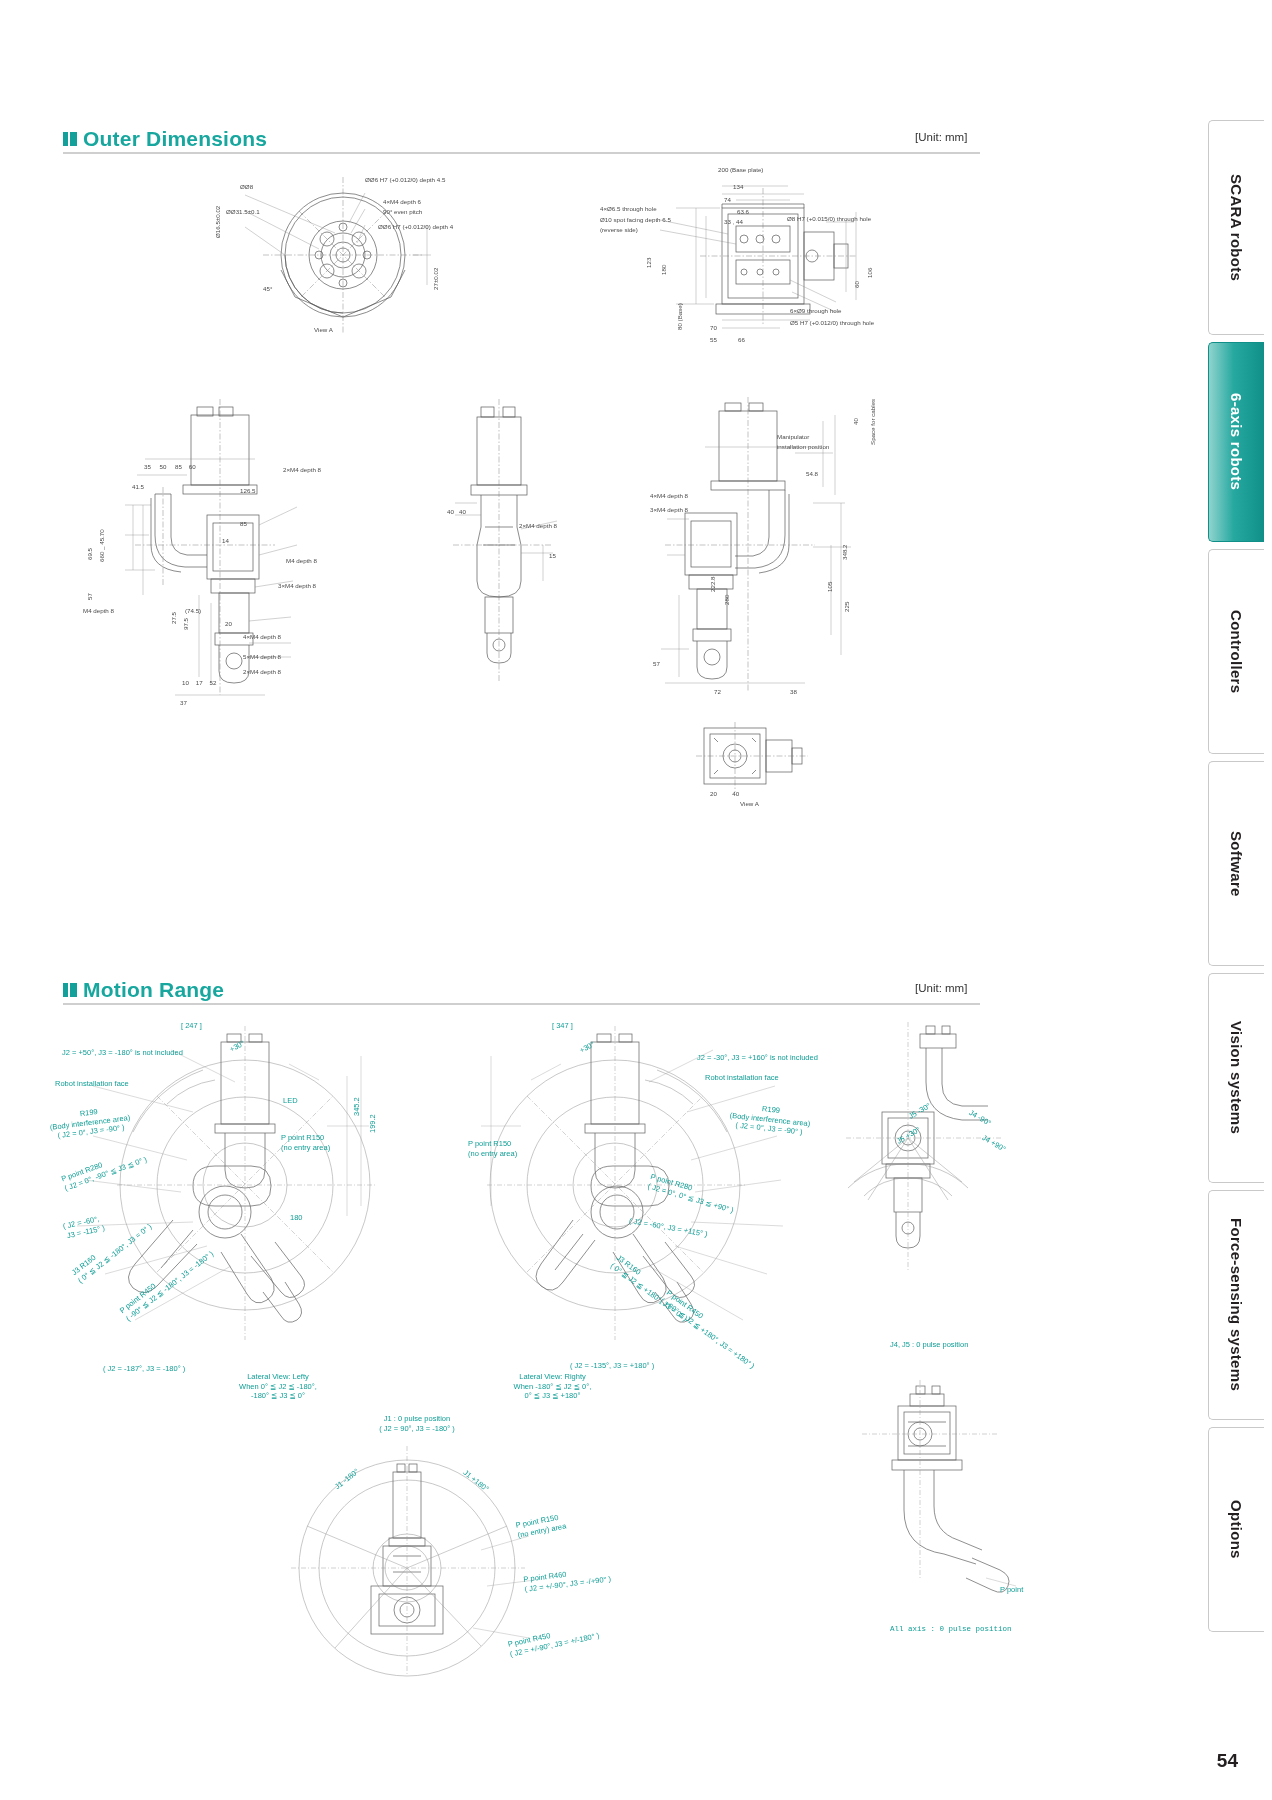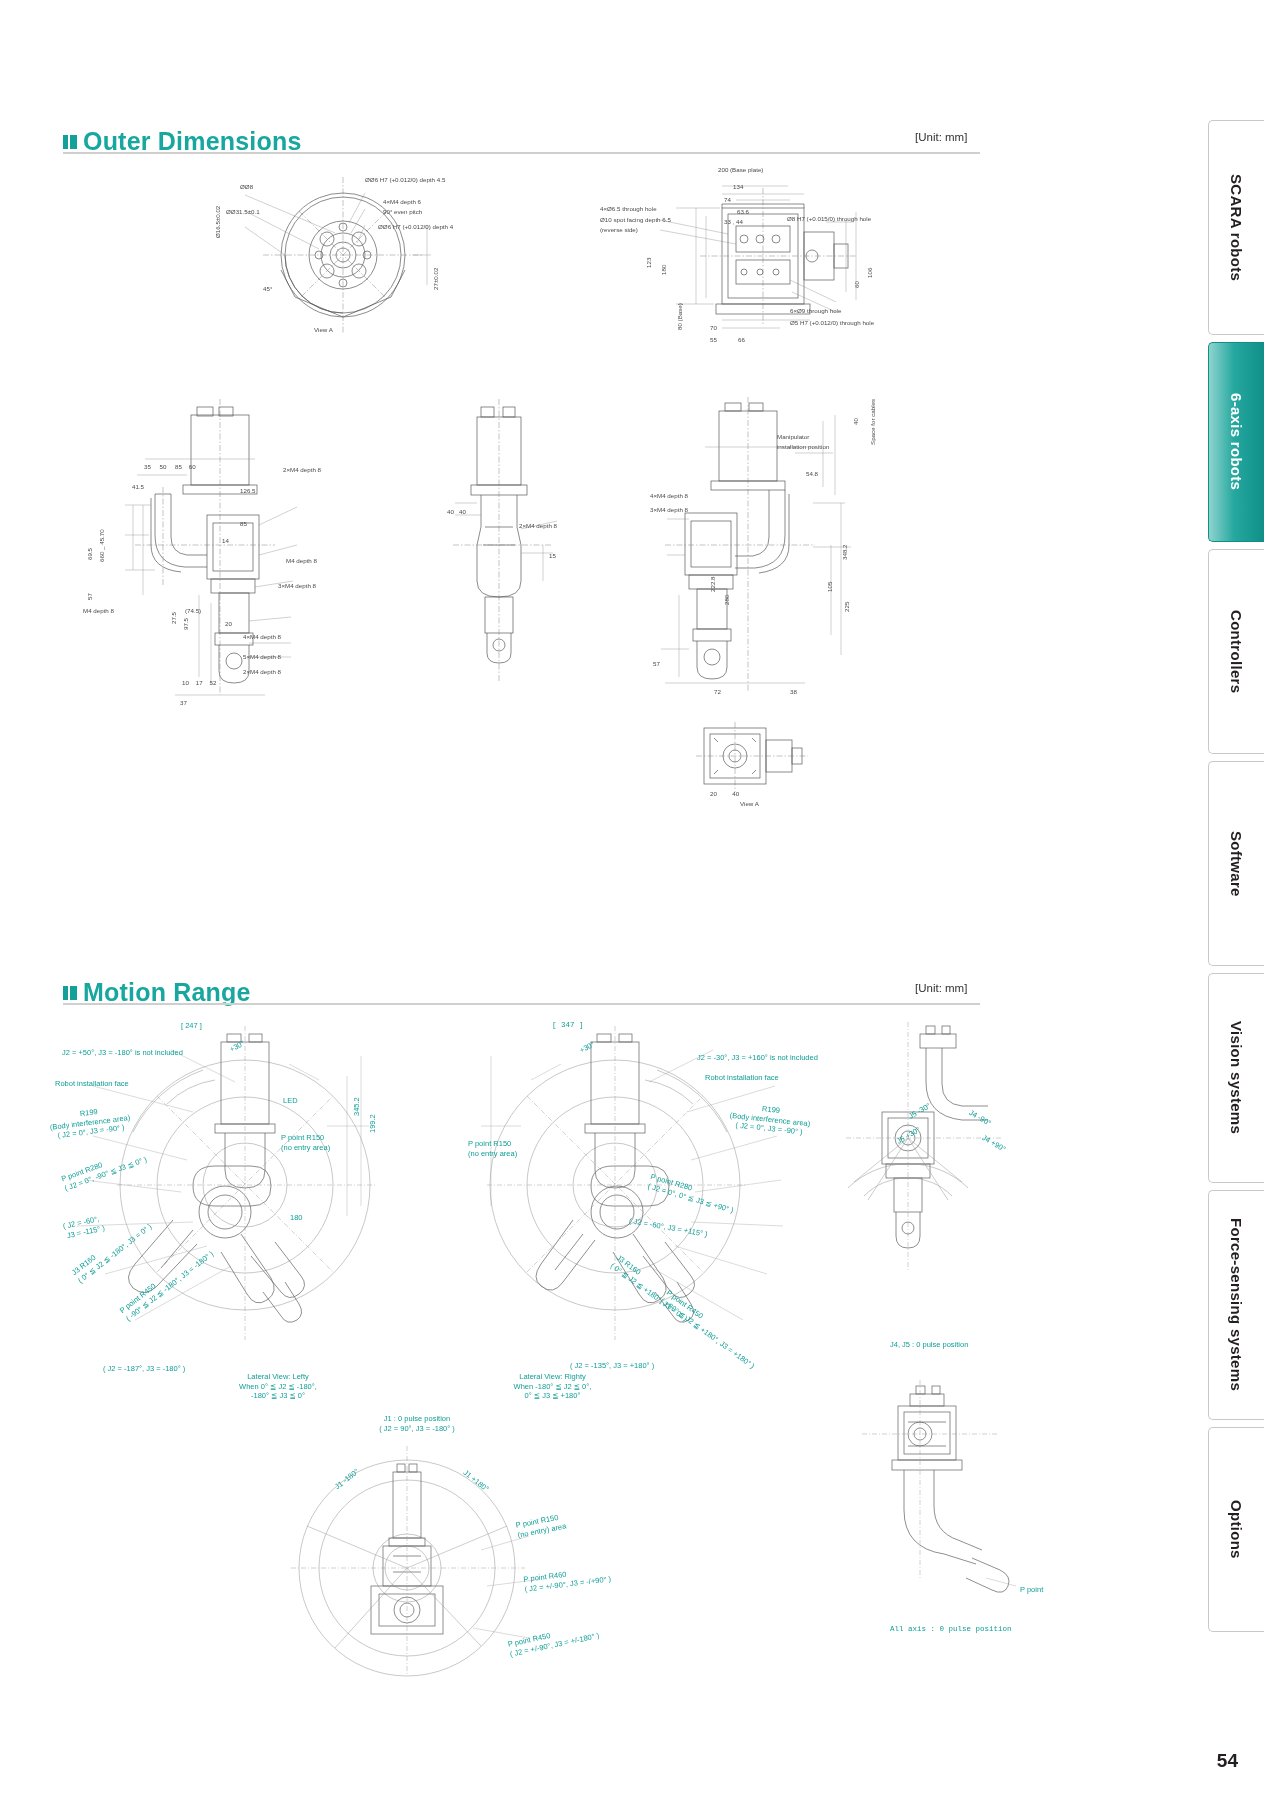--- a/index.html
+++ b/index.html
@@ -26,21 +26,21 @@
     width:14px; height:14px;
     background:#14a09a;
     display:inline-block;
     flex:0 0 auto;
     position:relative;
   }
   .sq::after{
     content:""; position:absolute; left:5px; top:0; width:2px; height:14px; background:#fff;
   }
   .section-title {
-    font-size:25px;
+    font-size:21px;
     font-weight:bold;
     color:#17a79f;
     letter-spacing:0.2px;
     white-space:nowrap;
   }
   .unit-label{
     position:absolute;
     font-size:11.5px;
     color:#333;
     white-space:nowrap;
@@ -531,21 +531,21 @@
         <line x1="240" y1="172" x2="326" y2="160"></line>
         <line x1="236" y1="202" x2="328" y2="206"></line>
         <line x1="220" y1="226" x2="312" y2="254"></line>
         <line x1="194" y1="246" x2="288" y2="300"></line>
         <line x1="106" y1="44" x2="76" y2="60"></line>
         <line x1="66" y1="106" x2="26" y2="106"></line>
         <line x1="36" y1="36" x2="36" y2="186"></line>
       </g>
     </svg>
   </div>
-  <div class="anno c" style="left:552px; top:1021px;font-family:Liberation Mono, monospace;">[ 347 ]</div>
+  <div class="anno c" style="left:552px; top:1021px;">[ 347 ]</div>
   <div class="anno" style="left:578px; top:1047px; transform:rotate(-28deg); transform-origin:0 0;">+30°</div>
   <div class="anno" style="left:697px; top:1053px;">J2 = -30°, J3 = +160° is not included</div>
   <div class="anno" style="left:705px; top:1073px;">Robot installation face</div>
   <div class="anno c" style="left:700px; top:1105px; width:140px; transform:rotate(6deg); transform-origin:50% 50%;">R199
 (Body interference area)
 ( J2 = 0°, J3 = -90° )</div>
   <div class="anno" style="left:468px; top:1139px;">P point R150
 (no entry area)</div>
   <div class="anno" style="left:652px; top:1172px; transform:rotate(16deg); transform-origin:0 0;">P point R280
 ( J2 = 0°, 0° ≦ J3 ≦ +90° )</div>
@@ -666,21 +666,21 @@
       </g>
       <g stroke="#9a9a9a" stroke-width="0.45" stroke-dasharray="5 2 1 2" fill="none">
         <line x1="72" y1="2" x2="72" y2="200"></line>
         <line x1="14" y1="56" x2="150" y2="56"></line>
       </g>
       <g stroke="#a5a5a5" stroke-width="0.4" fill="none">
         <line x1="138" y1="200" x2="168" y2="208"></line>
       </g>
     </svg>
   </div>
-  <div class="anno" style="left:1000px; top:1585px;margin-left:20px;">P point</div>
+  <div class="anno" style="left:1000px; top:1585px;">P point</div>
   <div class="anno" style="left:890px; top:1625px;font-family:Liberation Mono, monospace;">All axis : 0 pulse position</div>
 
   <div id="tabrail">
     <div class="tab" style="top:0px; height:215px;">
       <span>SCARA robots</span>
     </div>
     <div class="tab active" style="top:222px; height:200px;">
       <span>6-axis robots</span>
     </div>
     <div class="tab" style="top:429px; height:205px;">

